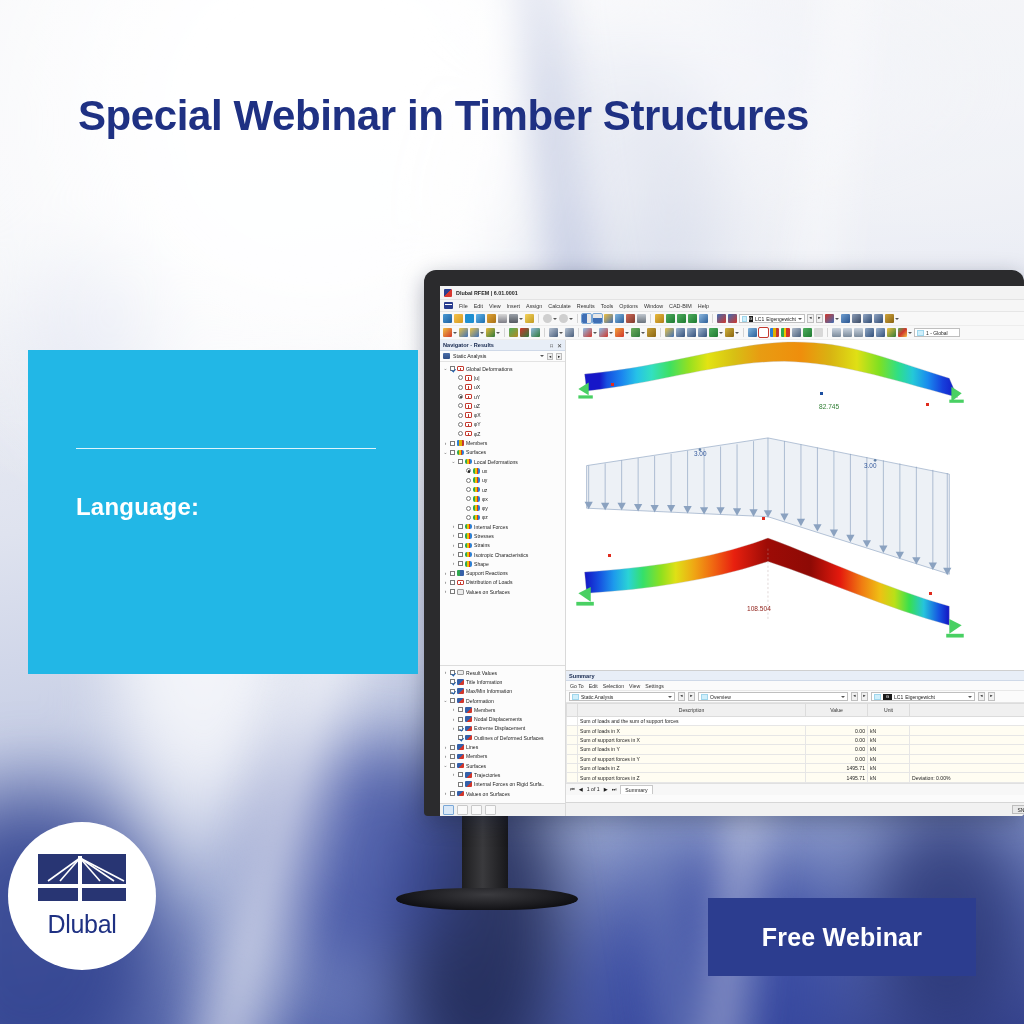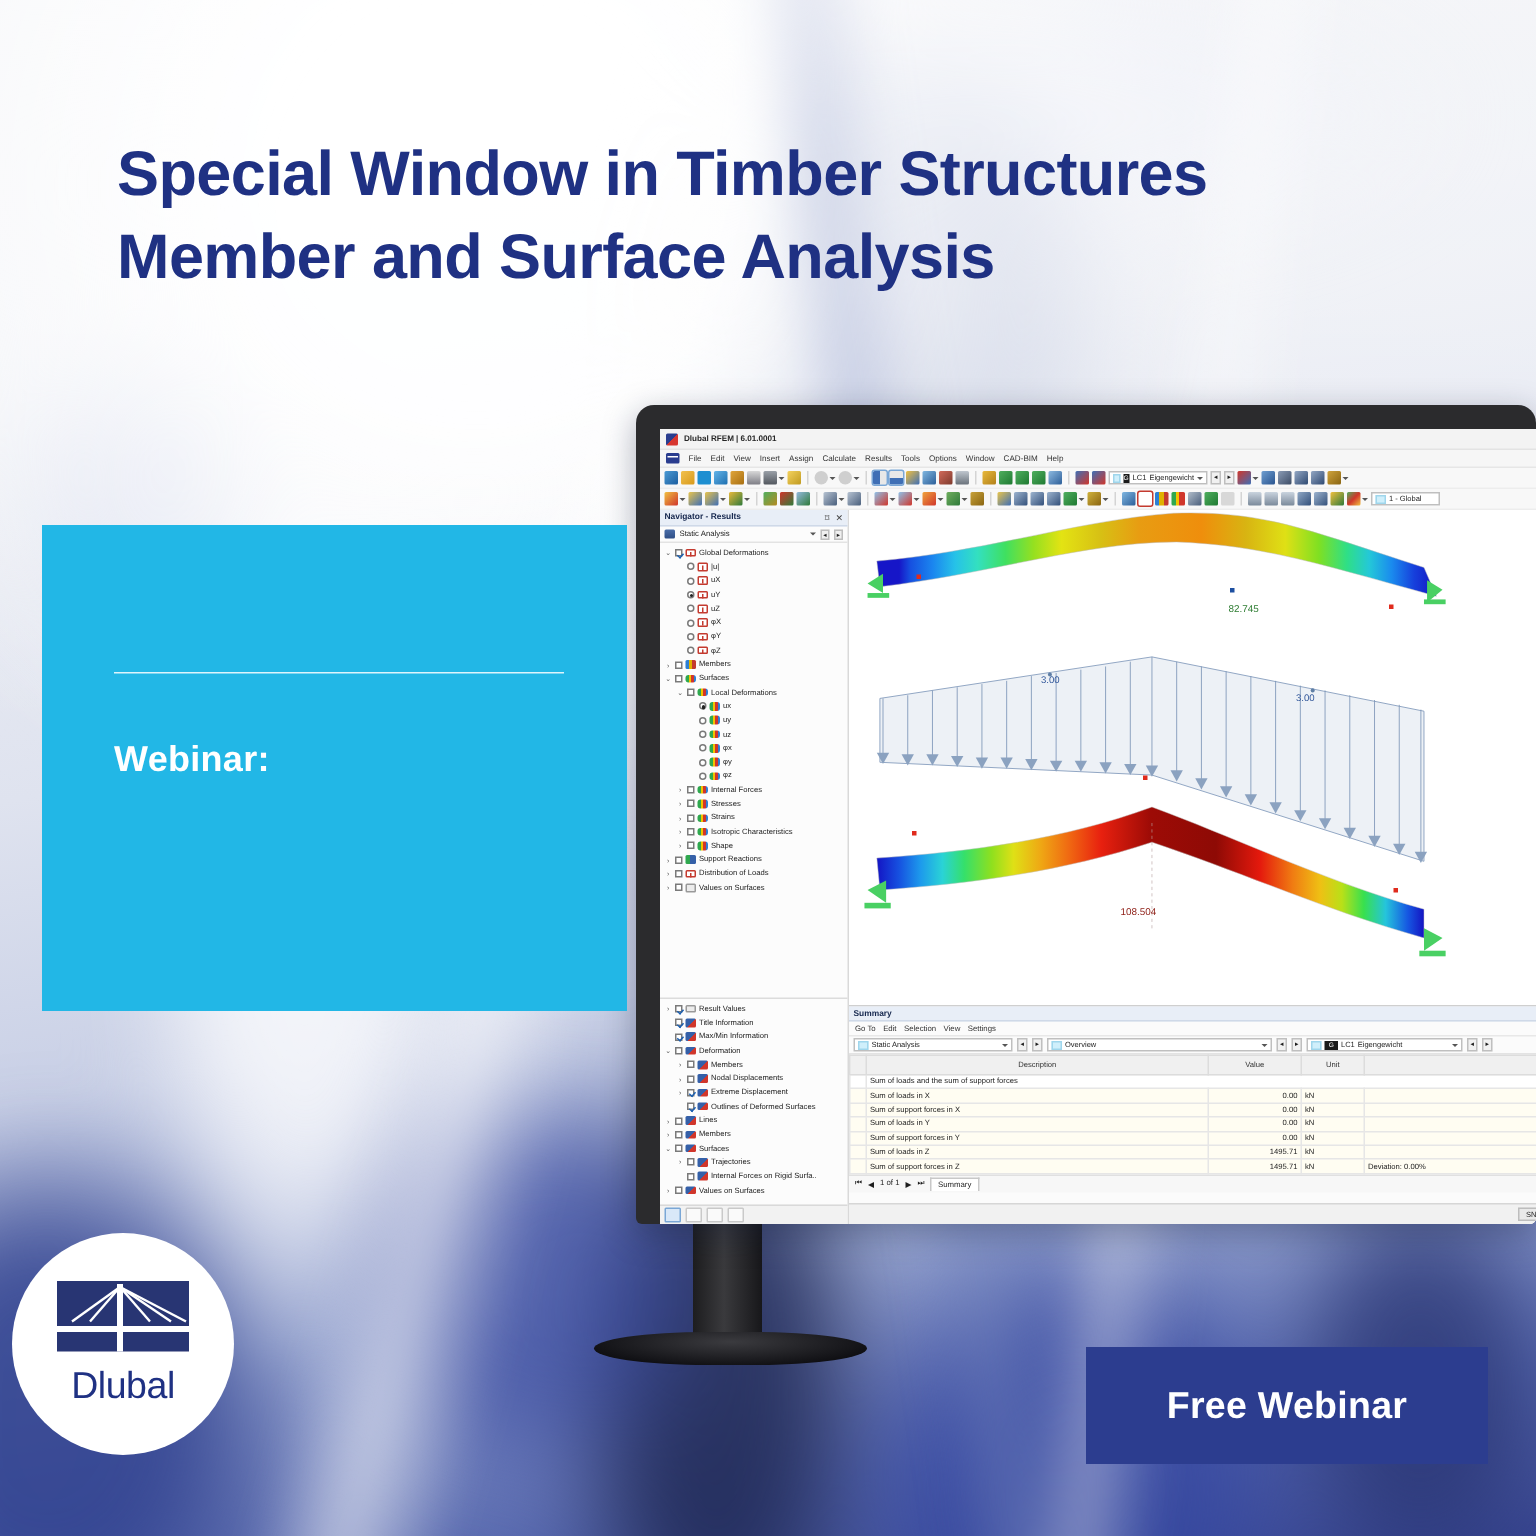--- a/index.html
+++ b/index.html
@@ -175,41 +175,40 @@
     background:#fff; z-index:7; display:flex; flex-direction:column; align-items:center;
     justify-content:center; gap:4px;
   }
   #logo .mark{ width:88px; height:52px; display:block;}
   #logo .wm{ font-size:25px; font-weight:400; color:#1f3183; letter-spacing:-.3px;}
 
   
   #cta{
     position:absolute; left:708px; top:898px; width:268px; height:78px; z-index:7;
     background:#2c3d8f; color:#fff; display:flex; align-items:center; justify-content:center;
-    font-size:25px; font-weight:700; letter-spacing:.2px;margin-left:16px;
+    font-size:25px; font-weight:700; letter-spacing:.2px;
   }
 </style>
 </head>
 <body>
 
 <div id="bg">
   <div class="layer bgbase"></div>
   <div class="layer bgblobs"></div>
   <div class="layer bgbeams"></div>
   <div class="layer bgtint"></div>
 </div>
 
 <h1 id="title">
-  <span class="l">Special Window in Timber Structures</span>
-  <span class="l">Member and Surface Analysis</span>
+  <span class="l">Special Webinar in Timber Structures</span>
 </h1>
 
 <div id="info">
   <hr>
-  <div class="lang-label">Webinar:</div>
+  <div class="lang-label">Language:</div>
 </div>
 
 <div id="neck"></div>
 <div id="base"></div>
 
 <div id="monitor">
   <div id="bezel">
 
     <div id="app">
 

